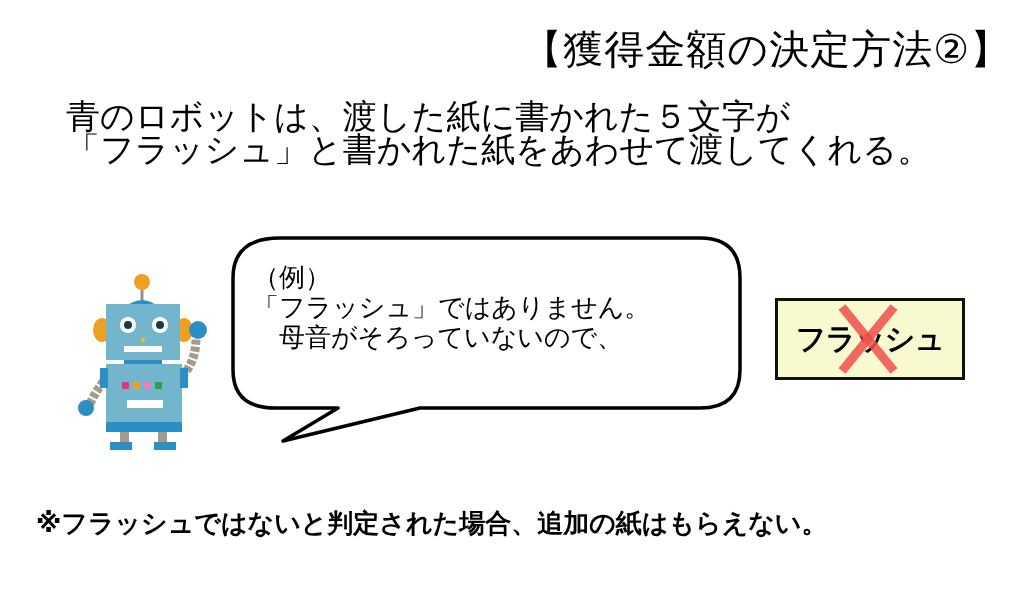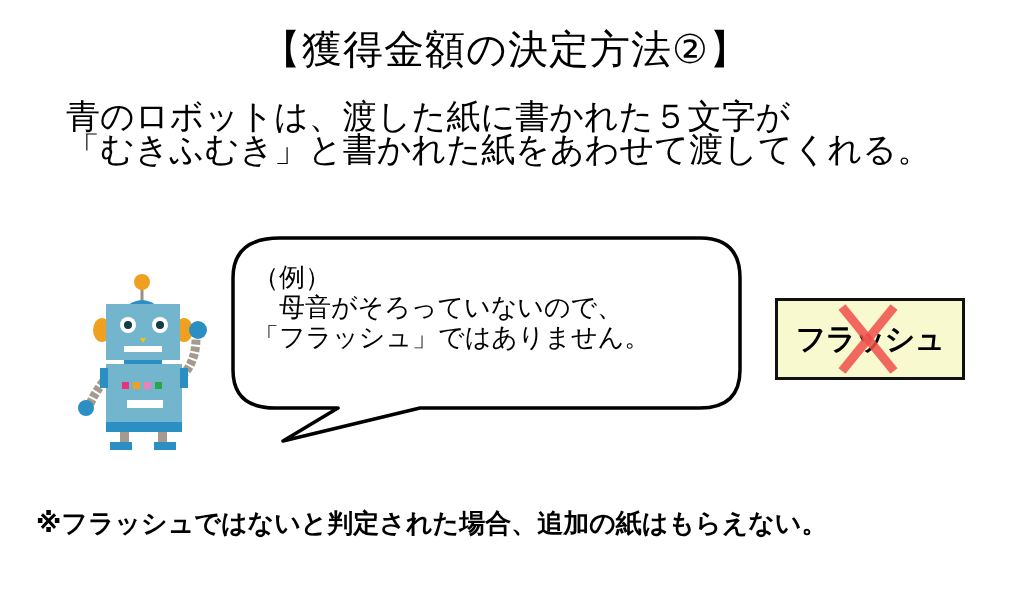--- a/index.html
+++ b/index.html
@@ -1,18 +1,18 @@
 <!DOCTYPE html>
 <html><head>
 <meta charset="utf-8">
 <style>
   html,body{margin:0;padding:0;background:#ffffff;}
   body{width:1011px;height:592px;position:relative;overflow:hidden;
        font-family:"DejaVu Sans","Liberation Sans",sans-serif;color:#000;}
-  .title{position:absolute;left:0;top:24px;width:1011px;text-align:center;
+  .title{position:absolute;left:0;top:24px;width:1011px;text-align:right;
          font-size:40px;line-height:50px;letter-spacing:1px;}
   .intro{position:absolute;left:66px;top:100px;font-size:34px;line-height:33px;}
   .intro div{white-space:pre;}
   .bubble-wrap{position:absolute;left:0;top:0;width:1011px;height:592px;}
   .bubble-text{position:absolute;left:253px;top:262px;font-size:26px;line-height:30px;}
   .bubble-text div{white-space:pre;}
   .card{position:absolute;left:775px;top:298px;width:190px;height:82px;
         background:#f9f9cf;border:3px solid #111;box-sizing:border-box;}
   .card-label{position:absolute;left:0;top:0;width:100%;height:100%;
         display:flex;align-items:center;justify-content:center;
@@ -21,21 +21,21 @@
   .note{position:absolute;left:36px;top:506px;font-size:26px;line-height:34px;white-space:pre;font-weight:bold;}
   .robot{position:absolute;left:72px;top:272px;}
 </style>
 </head>
 <body>
 
 <div class="title">【獲得金額の決定方法②】</div>
 
 <div class="intro">
   <div>青のロボットは、渡した紙に書かれた５文字が</div>
-  <div>「むきふむき」と書かれた紙をあわせて渡してくれる。</div>
+  <div>「フラッシュ」と書かれた紙をあわせて渡してくれる。</div>
 </div>
 
 <svg class="robot" width="140" height="178" viewBox="0 0 140 178">
 
   <line x1="70" y1="14" x2="70" y2="30" stroke="#9a8f84" stroke-width="3"></line>
   <circle cx="70" cy="10" r="8" fill="#f0a020"></circle>
 
   <path d="M50 38 Q70 18 90 38 Z" fill="#2b8fc4"></path>
 
   <ellipse cx="30" cy="58" rx="9" ry="12" fill="#f0a020"></ellipse>
@@ -71,22 +71,22 @@
   <rect x="86" y="160" width="9" height="12" fill="#a59a8e"></rect>
   <rect x="38" y="170" width="22" height="8" fill="#2b8fc4"></rect>
   <rect x="82" y="170" width="22" height="8" fill="#2b8fc4"></rect>
 </svg>
 
 <svg class="bubble-wrap" width="1011" height="592">
   <path d="M280 238 H700 Q740 238 740 278 V370 Q740 408 700 408 H420 L283 441 L338 408 H275 Q233 408 233 370 V278 Q233 238 280 238 Z" fill="#fff" stroke="#000" stroke-width="3.5" stroke-linejoin="round"></path>
 </svg>
 <div class="bubble-text">
   <div>（例）</div>
+  <div>「フラッシュ」ではありません。</div>
   <div>　母音がそろっていないので、</div>
-  <div>「フラッシュ」ではありません。</div>
 </div>
 
 <div class="card">
   <div class="card-label">フラッシュ</div>
   <svg width="184" height="76" viewBox="0 0 184 76">
     <line x1="64" y1="6" x2="116" y2="70" stroke="#f0504a" stroke-width="9" stroke-opacity="0.85"></line>
     <line x1="116" y1="6" x2="64" y2="70" stroke="#f0504a" stroke-width="9" stroke-opacity="0.85"></line>
   </svg>
 </div>
 

